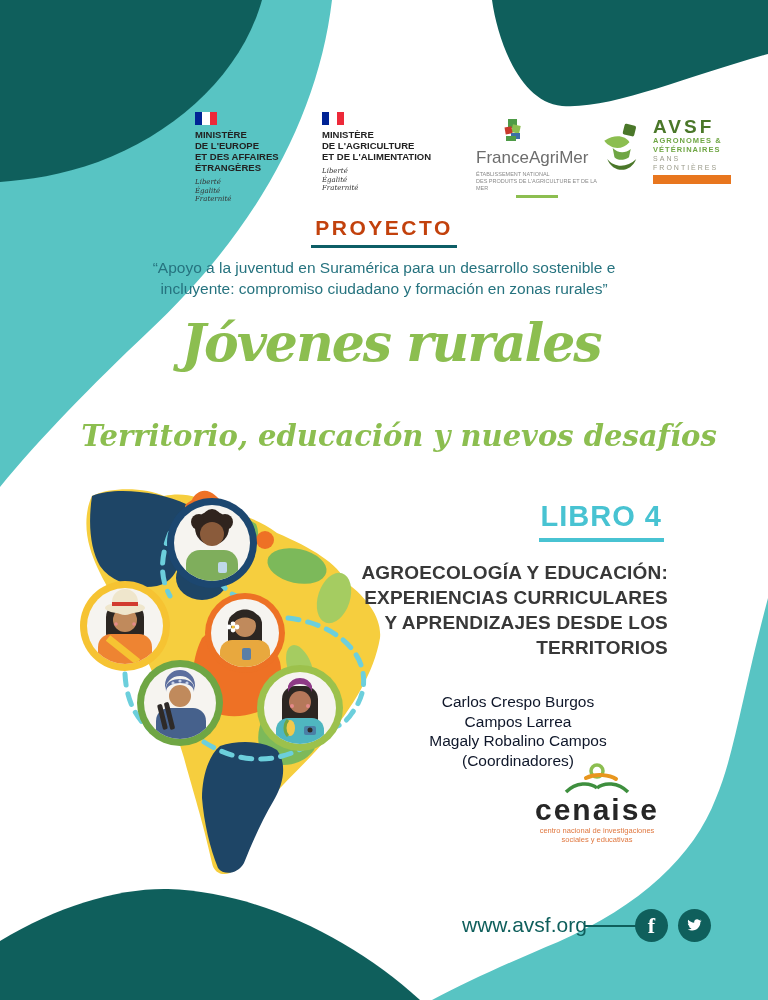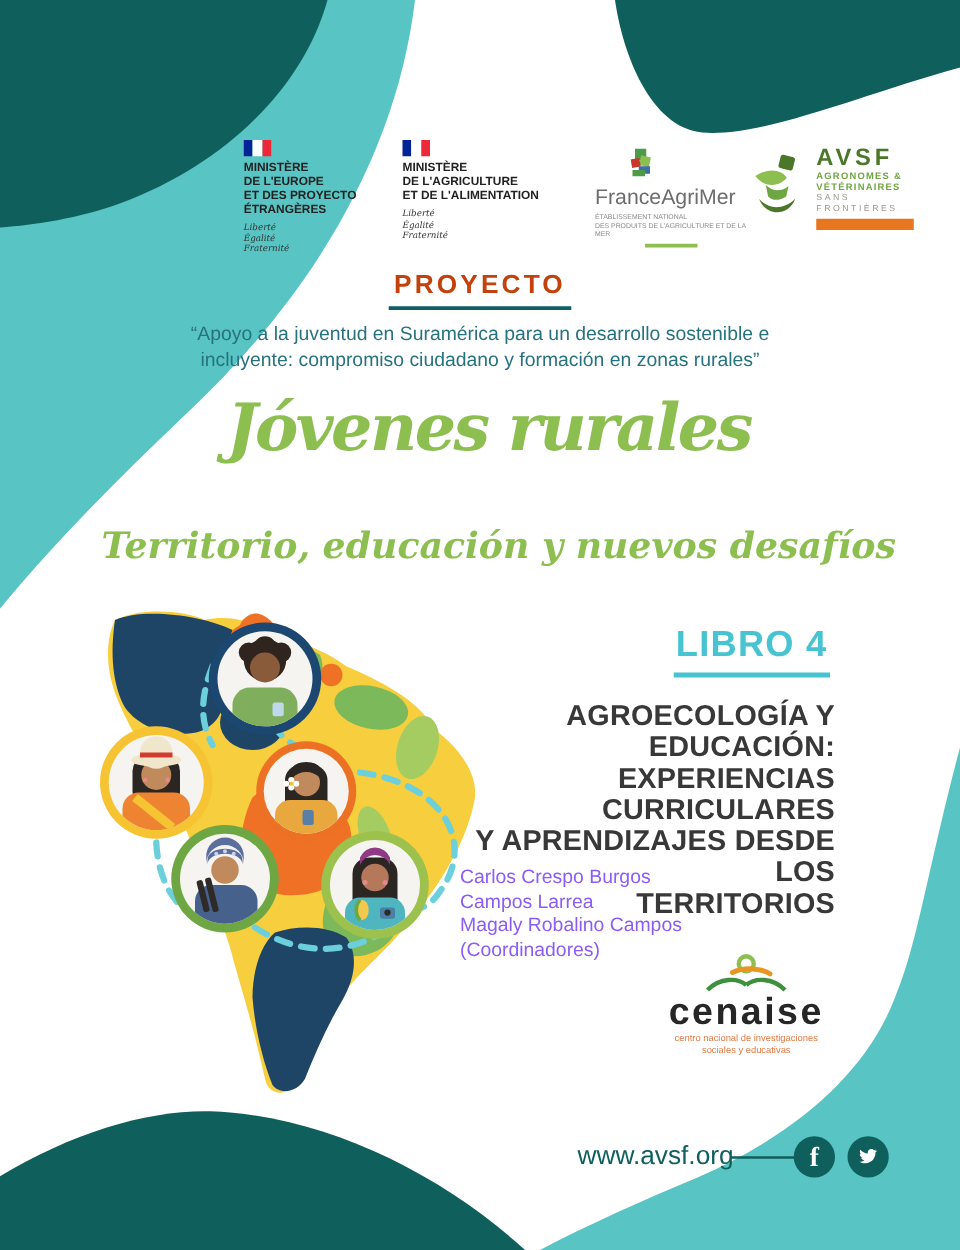--- a/index.html
+++ b/index.html
@@ -42,23 +42,23 @@
     font-size:52px;color:#8CBE50;letter-spacing:-2px;padding-left:14px;box-sizing:border-box;}
   #sub-title{left:0;top:419px;width:768px;text-align:center;z-index:3;
     font-family:"DejaVu Serif",serif;font-style:italic;font-weight:bold;
     font-size:29px;color:#8CBE50;padding-left:30px;box-sizing:border-box;}
 
   
   #libro-wrap{right:104px;top:500px;z-index:3;text-align:center;}
   #libro{display:inline-block;font-size:29px;font-weight:800;letter-spacing:1px;
     color:#48C3D2;border-bottom:4px solid #48C3D2;padding:0 2px 5px 2px;}
   #book-title{right:100px;top:560px;width:330px;text-align:right;z-index:3;
-    font-size:23px;font-weight:bold;color:#383838;line-height:25px;letter-spacing:0.2px;}
-  #authors{right:100px;top:692px;width:300px;text-align:left;z-index:3;
-    font-size:15.5px;font-weight:500;color:#8b5cf6;line-height:19.5px;}
+    font-size:19px;font-weight:bold;color:#383838;line-height:25px;letter-spacing:0.2px;}
+  #authors{right:100px;top:692px;width:300px;text-align:center;z-index:3;
+    font-size:15.5px;font-weight:500;color:#0f172a;line-height:19.5px;}
 
   
   #cenaise{right:66px;top:762px;width:210px;text-align:center;z-index:3;}
   #cenaise-name{font-size:30px;font-weight:bold;color:#262626;letter-spacing:2px;line-height:28px;}
   #cenaise-sub{font-size:7.5px;color:#E07840;line-height:9px;margin-top:2px;}
 
   
   #website{left:462px;top:913px;z-index:3;font-size:21px;font-weight:500;color:#0F5F5C;}
   #footer-line{left:584px;top:925px;width:52px;height:2px;background:#0F5F5C;z-index:3;}
   .social{width:33px;height:33px;border-radius:50%;background:#0F5F5C;z-index:3;
@@ -83,21 +83,21 @@
 
 <div class="abs logo-block" style="left:195px;top:112px;width:110px;">
   <div class="flag">
       <span class="b"></span>
       <span class="w"></span>
       <span class="r"></span>
     </div>
   <div class="min-lines">
     <div>MINISTÈRE</div>
     <div>DE L'EUROPE</div>
-    <div>ET DES PROYECTO</div>
+    <div>ET DES AFFAIRES</div>
     <div>ÉTRANGÈRES</div>
   </div>
   <div class="motto">
     <div>Liberté</div>
     <div>Égalité</div>
     <div>Fraternité</div>
   </div>
 </div>
 
 <div class="abs logo-block" style="left:322px;top:112px;width:130px;">

